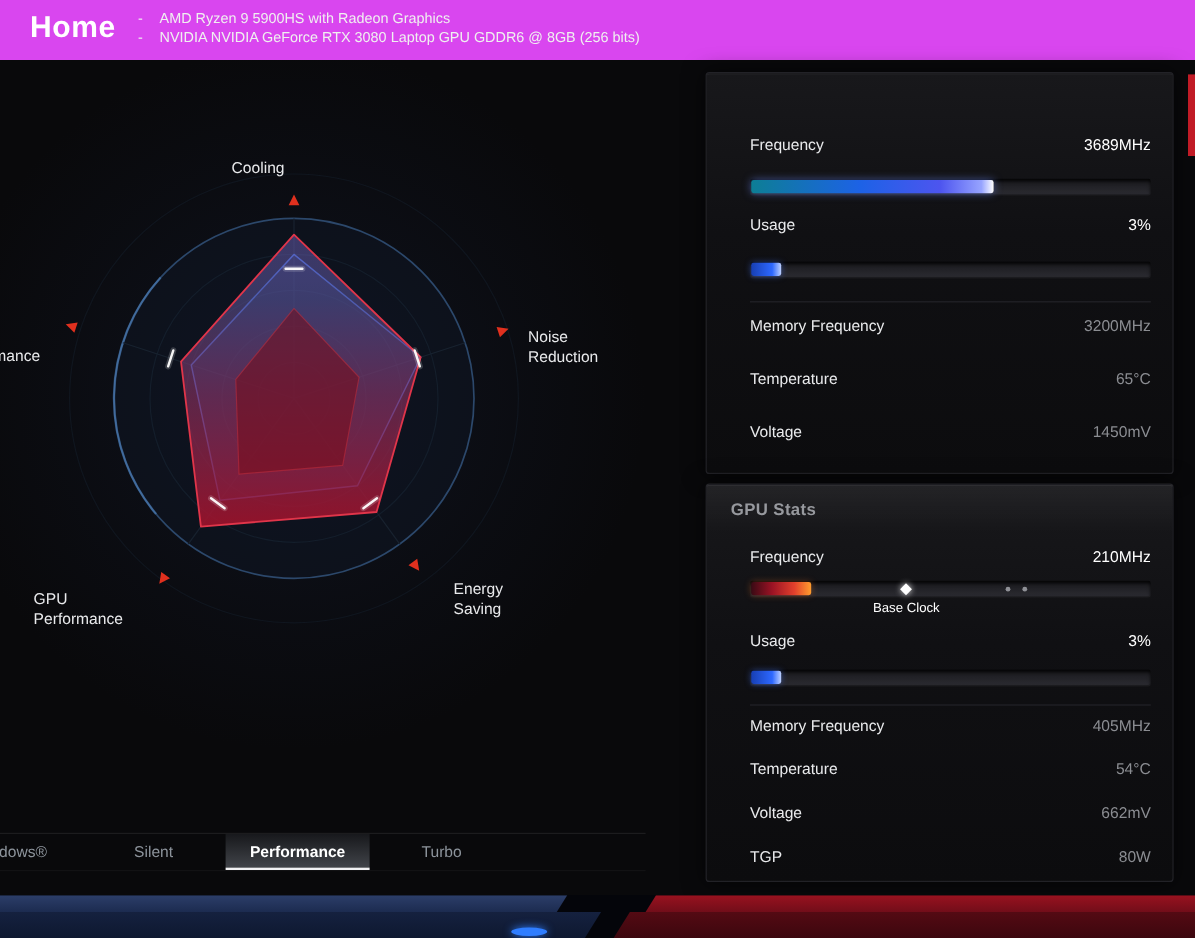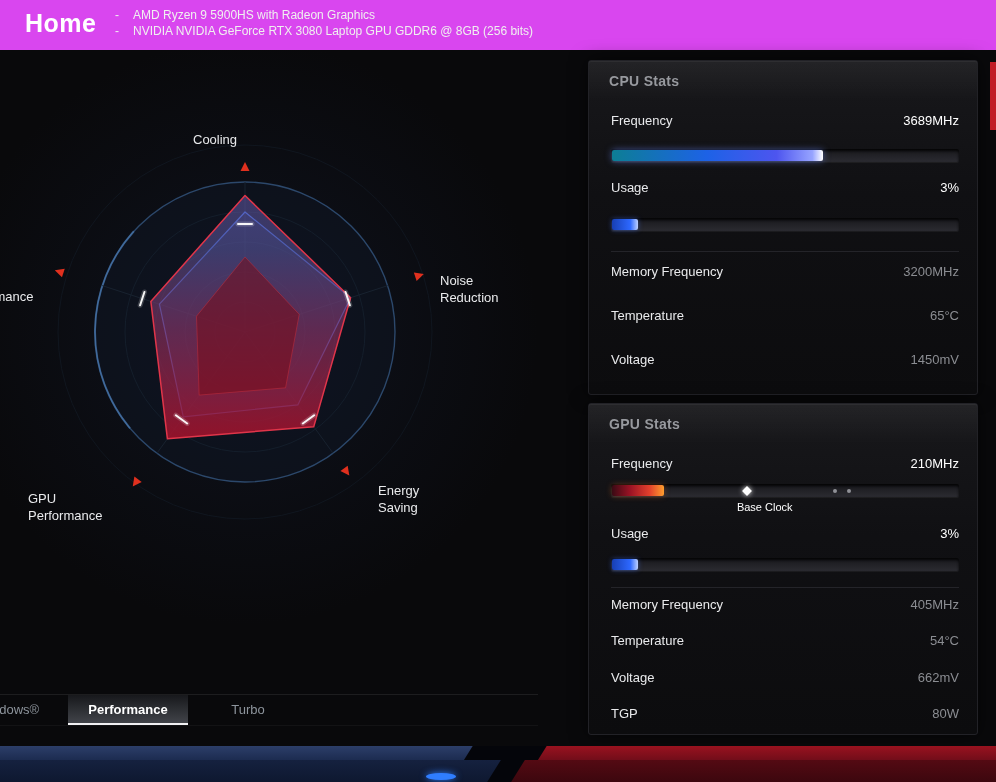--- a/index.html
+++ b/index.html
@@ -25,41 +25,41 @@
   
   .panel{position:absolute;left:588px;width:390px;
     background:linear-gradient(180deg,#18181b 0%,#101013 40%,#0c0c0e 100%);
     border:1px solid #222227;border-radius:3px;box-sizing:border-box;
     box-shadow:inset 0 1px 0 rgba(255,255,255,0.05), 0 0 18px rgba(0,0,0,0.6);}
   .cpu-panel{top:60px;height:335px;}
   .gpu-panel{top:403px;height:332px;}
   .panel-header{position:absolute;top:0;left:0;right:0;height:40px;
     background:linear-gradient(180deg,rgba(255,255,255,0.05),rgba(255,255,255,0));}
   .panel-title{position:absolute;left:20px;top:12px;font-size:14px;font-weight:bold;color:#97999e;letter-spacing:.3px;}
-  .abs{position:absolute;left:22px;right:18px;}
+  .abs{position:absolute;left:36px;right:18px;}
   .row{display:flex;justify-content:space-between;align-items:center;}
   .lbl{font-size:13px;color:#e9eaec;}
   .val{font-size:13px;}
   .val.primary{color:#ffffff;}
   .val.secondary{color:#8b8d92;}
   .bar-track{height:13px;border-radius:2px;
     background:linear-gradient(180deg,#18181c,#2b2b31);
     box-shadow:inset 0 2px 3px rgba(0,0,0,0.85), 0 1px 0 rgba(255,255,255,0.05);}
   .bar-fill{position:absolute;left:1px;top:1px;bottom:1px;border-radius:2px;}
   .cpu-freq-fill{background:linear-gradient(90deg,#0d7e95 0%,#1d62e6 45%,#4d55ef 78%,#97a4ff 95%,#ffffff 100%);
     box-shadow:0 0 7px rgba(110,140,255,0.55);}
   .gpu-freq-fill{background:linear-gradient(90deg,#3a0a14 0%,#9b1324 35%,#e2402c 72%,#ff9d2e 100%);
     box-shadow:0 0 6px rgba(255,120,40,0.35);}
   .usage-fill{background:linear-gradient(90deg,#173fb4 0%,#2d68ff 70%,#bdd0ff 100%);
     box-shadow:0 0 5px rgba(70,120,255,0.5);}
   .diamond{position:absolute;top:50%;width:7px;height:7px;background:#fff;
     transform:translate(-50%,-50%) rotate(45deg);box-shadow:0 0 5px rgba(255,255,255,0.9);}
   .dot{position:absolute;top:50%;width:4px;height:4px;border-radius:50%;background:#8f9096;transform:translate(-50%,-50%);}
   .base-clock-label{position:absolute;top:17px;transform:translateX(-50%);white-space:nowrap;
-    font-size:11px;color:#fff;margin-left:18px;}
+    font-size:11px;color:#fff;}
   .divider{height:1px;background:#242429;}
   
   .tabs{position:absolute;left:-52px;top:694px;width:590px;height:32px;display:flex;
     border-top:1px solid rgba(255,255,255,0.08);border-bottom:1px solid rgba(255,255,255,0.04);box-sizing:border-box;}
   .tab{width:120px;text-align:center;line-height:29px;font-size:13px;color:#8d949c;cursor:pointer;box-sizing:border-box;}
   .tab.active{color:#fff;font-weight:bold;
     background:linear-gradient(180deg,rgba(150,160,175,0.10) 0%,rgba(210,220,235,0.28) 100%);
     border-bottom:2px solid #f1f1f3;}
   
   .red-strip{position:absolute;right:0;top:62px;width:6px;height:68px;background:#c11b26;}
@@ -150,23 +150,20 @@
     <div>GPU</div>
     <div>Performance</div>
   </div>
   <div class="axis-label center" style="left:-41px;top:221px;width:110px">
     <div>CPU</div>
     <div>Performance</div>
   </div>
 </div>
 
 <div class="panel cpu-panel">
-  <div class="panel-header">
-    <div class="panel-title">CPU Stats</div>
-  </div>
   <div class="abs row" style="top:52px">
     <span class="lbl">Frequency</span>
     <span class="val primary">3689MHz</span>
   </div>
   <div class="abs bar-track" style="top:88px">
     <div class="bar-fill cpu-freq-fill" style="width: 60.5%;"></div>
   </div>
   <div class="abs row" style="top:119px">
     <span class="lbl">Usage</span>
     <span class="val primary">3%</span>
@@ -225,20 +222,21 @@
     <span class="val secondary">662mV</span>
   </div>
   <div class="abs row" style="top:302px">
     <span class="lbl">TGP</span>
     <span class="val secondary">80W</span>
   </div>
 </div>
 
 <div class="tabs">
   <div class="tab">Windows®</div>
+  <div class="tab">Silent</div>
   <div class="tab active">Performance</div>
   <div class="tab">Turbo</div>
 </div>
 
 <div class="red-strip"></div>
 
 <div class="footer">
   <div class="f-shape f-blue-top"></div>
   <div class="f-shape f-blue-bottom"></div>
   <div class="f-shape f-red-top"></div>

